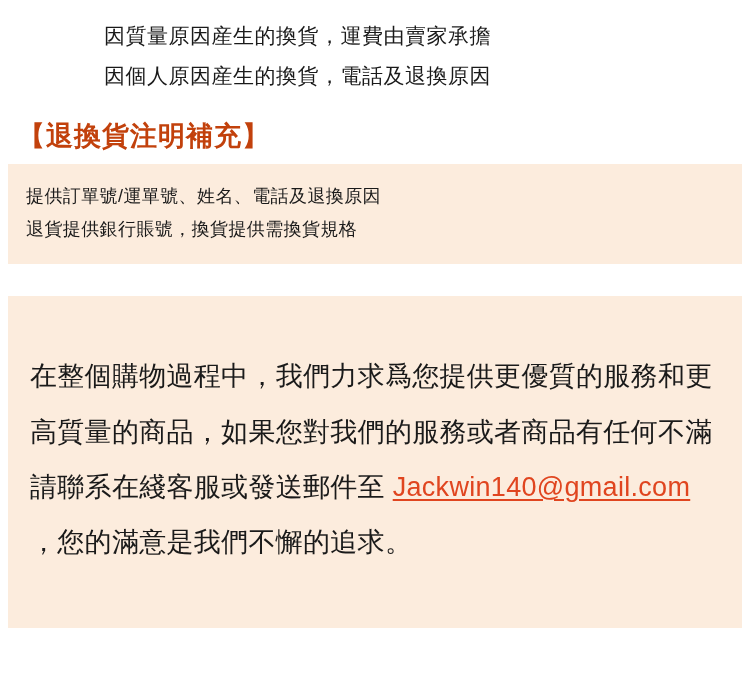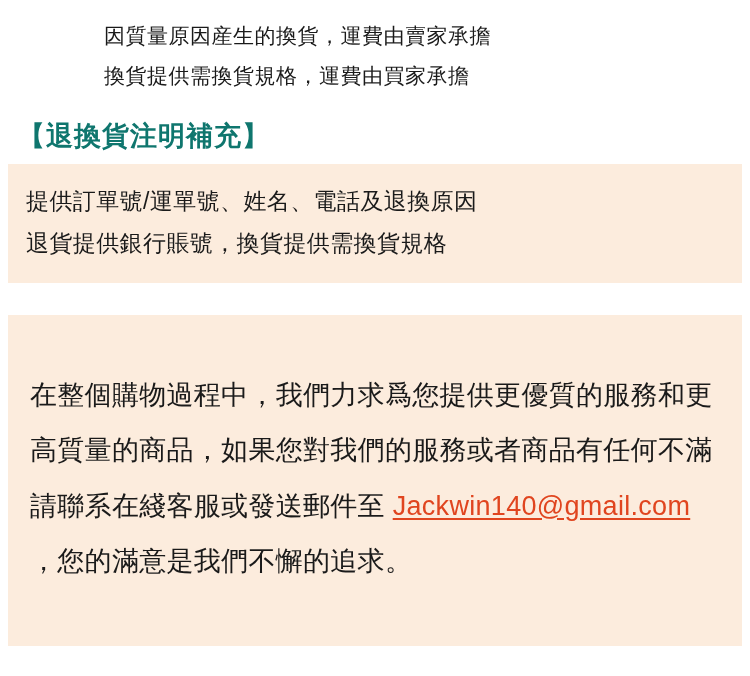--- a/index.html
+++ b/index.html
@@ -29,33 +29,33 @@
     line-height: 1.9;
     color: #1a1a1a;
     padding-left: 104px;
     letter-spacing: 0.5px;
   }
 
   
   .bracket-heading {
     font-size: 27px;
     font-weight: bold;
-    color: #0f766e;
+    color: #c2410c;
     padding: 22px 0 10px 18px;
     letter-spacing: 1px;
   }
 
   
   .note-box {
     background: #fcecdd;
     margin: 0 8px 0 8px;
     padding: 16px 0 18px 18px;
   }
   .note-line {
-    font-size: 23px;
+    font-size: 18px;
     line-height: 1.85;
     color: #1a1a1a;
     letter-spacing: 0.4px;
   }
 
   
   .banner-wrap {
     position: relative;
     margin-top: 52px;
     height: 64px;
@@ -104,21 +104,21 @@
     text-underline-offset: 3px;
   }
 </style>
 </head>
 <body>
 
 <div class="page">
 
   <div class="policy-lines">
     <div class="policy-line">因質量原因産生的換貨，運費由賣家承擔</div>
-    <div class="policy-line">換貨提供需換貨規格，運費由買家承擔</div>
+    <div class="policy-line">因個人原因産生的換貨，電話及退換原因</div>
   </div>
 
   <div class="bracket-heading">【退換貨注明補充】</div>
 
   <div class="note-box">
     <div class="note-line">提供訂單號/運單號、姓名、電話及退換原因</div>
     <div class="note-line">退貨提供銀行賬號，換貨提供需換貨規格</div>
   </div>
 
 

